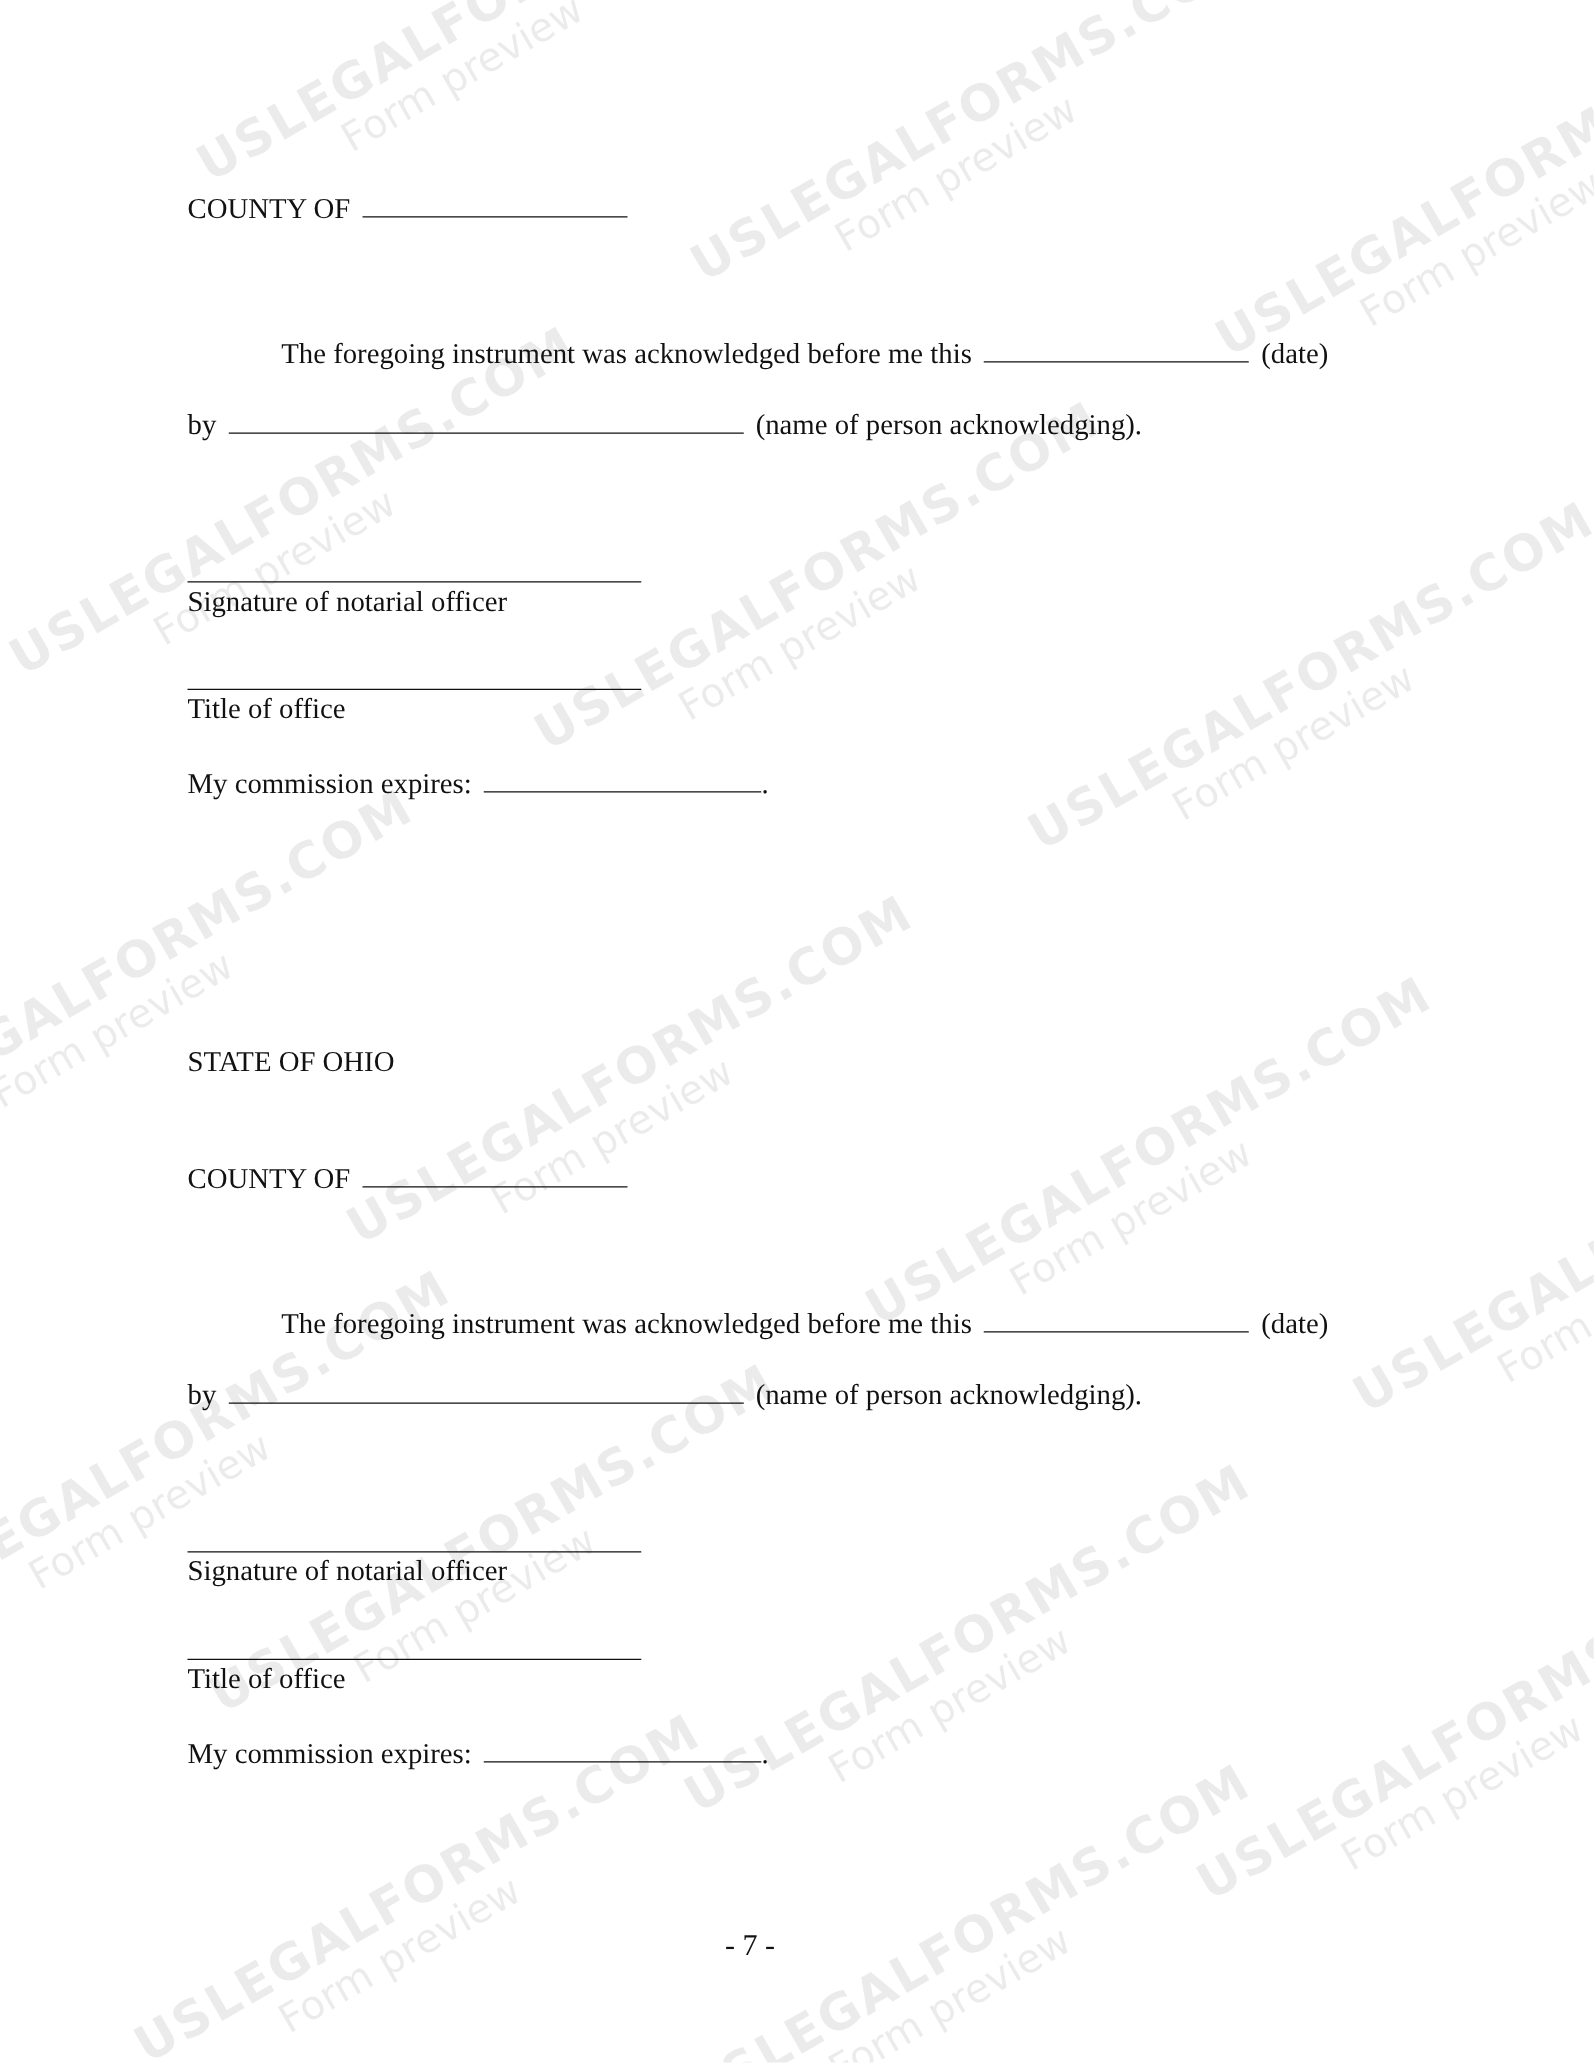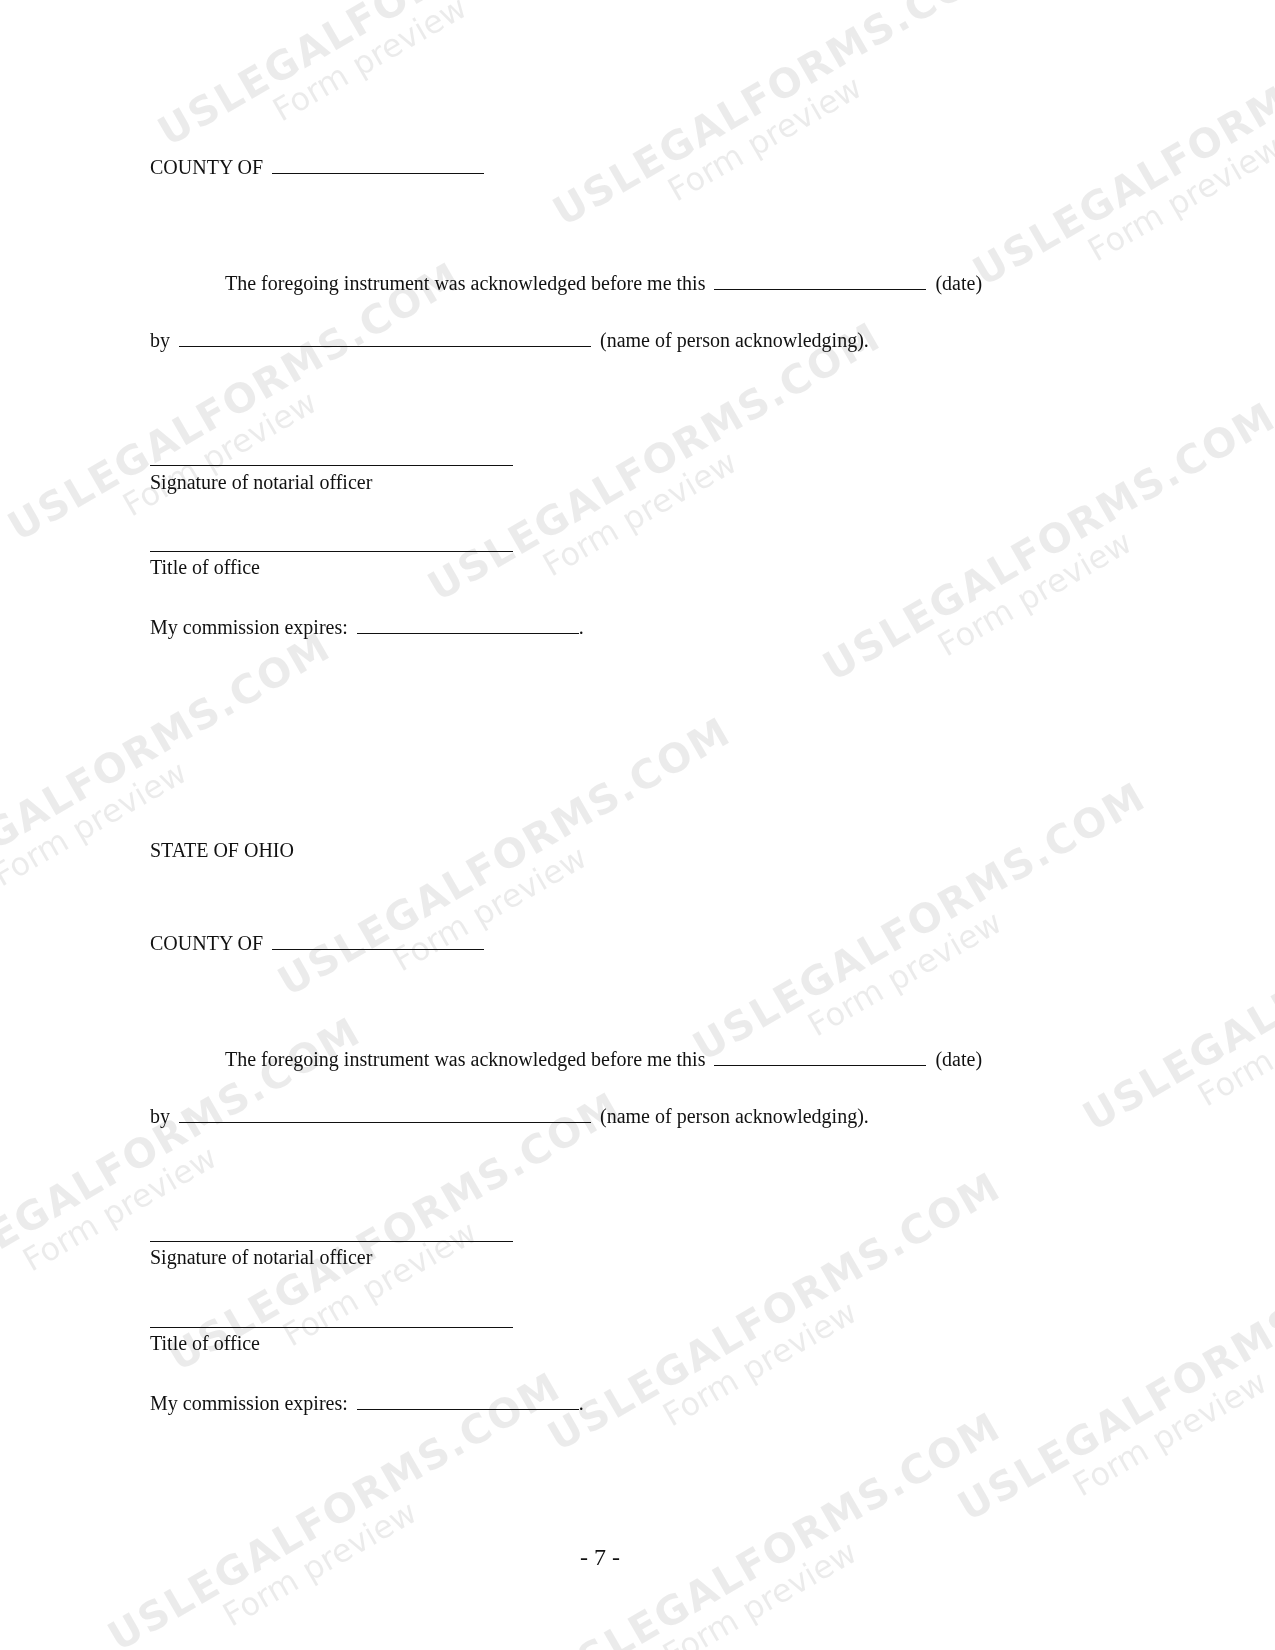--- a/index.html
+++ b/index.html
@@ -1,19 +1,19 @@
 <!DOCTYPE html>
 <html><head>
 <meta charset="utf-8">
 <style>
   html, body { margin: 0; padding: 0; background: #ffffff; }
   body { width: 1275px; height: 1650px; position: relative; overflow: hidden;
          font-family: "Liberation Serif", "DejaVu Serif", serif; color: #111; }
   .page { position: absolute; left: 0; top: 0; width: 1275px; height: 1650px; }
-  .line { position: absolute; font-size: 20px; line-height: 28px; white-space: nowrap; }
+  .line { position: absolute; font-size: 23px; line-height: 28px; white-space: nowrap; }
   .blank { display: inline-block; border-bottom: 1.5px solid #111; height: 22px; vertical-align: baseline; margin: 0 4px; }
   .rule { position: absolute; border-top: 1.5px solid #111; height: 0; }
   .wm { position: absolute; font-family: "DejaVu Sans", sans-serif; color: rgba(0,0,0,0.08);
         transform: rotate(-30deg); transform-origin: left top; white-space: nowrap; pointer-events: none; }
   .wm .big { font-weight: bold; font-size: 40px; letter-spacing: 2px; display: block; }
   .wm .small { font-size: 32px; display: block; margin-left: 110px; margin-top: -4px; }
   .pagenum { position: absolute; left: 0; width: 1200px; text-align: center; top: 1544px; font-size: 24px; }
 </style>
 </head>
 <body>

